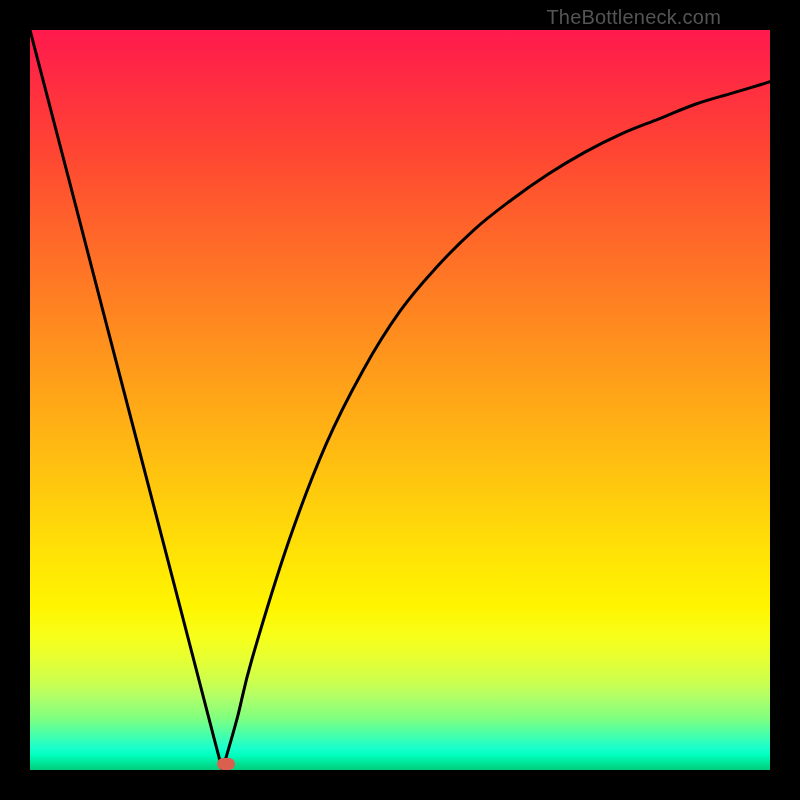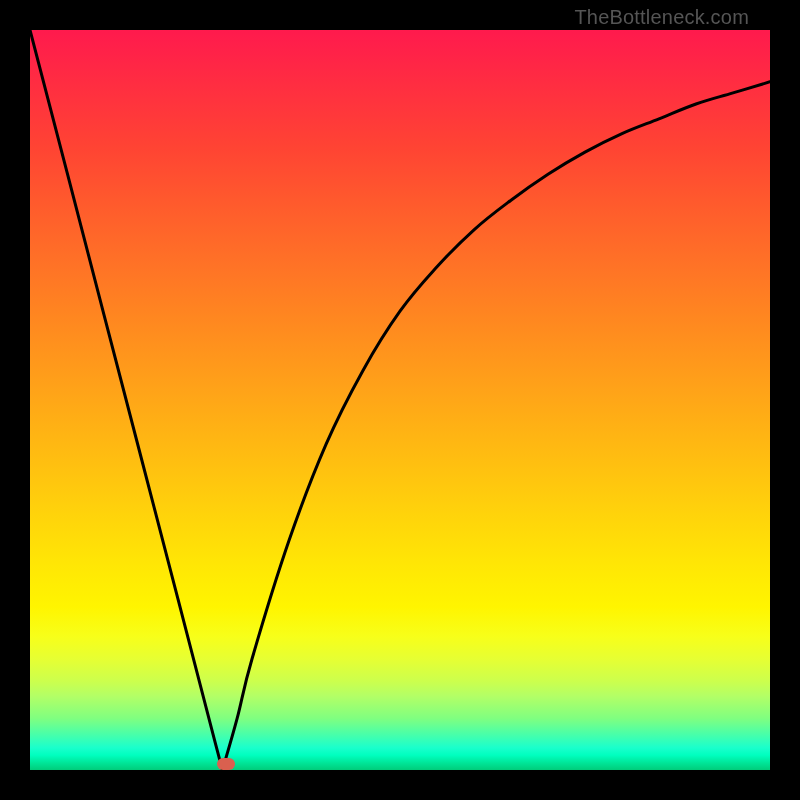--- a/index.html
+++ b/index.html
@@ -9,21 +9,20 @@
     height: 800px;
     overflow: hidden;
     font-family: Arial, Helvetica, sans-serif;
     background: #000;
   }
   .frame {
     position: relative;
     width: 733px;
     height: 800px;
     background: #000;
-    padding-left: 28px;
   }
   .plot {
     position: absolute;
     left: 30px;
     top: 30px;
     width: 740px;
     height: 740px;
     background: linear-gradient(to bottom,
       #ff1a4d 0%,
       #ff2f40 8%,

